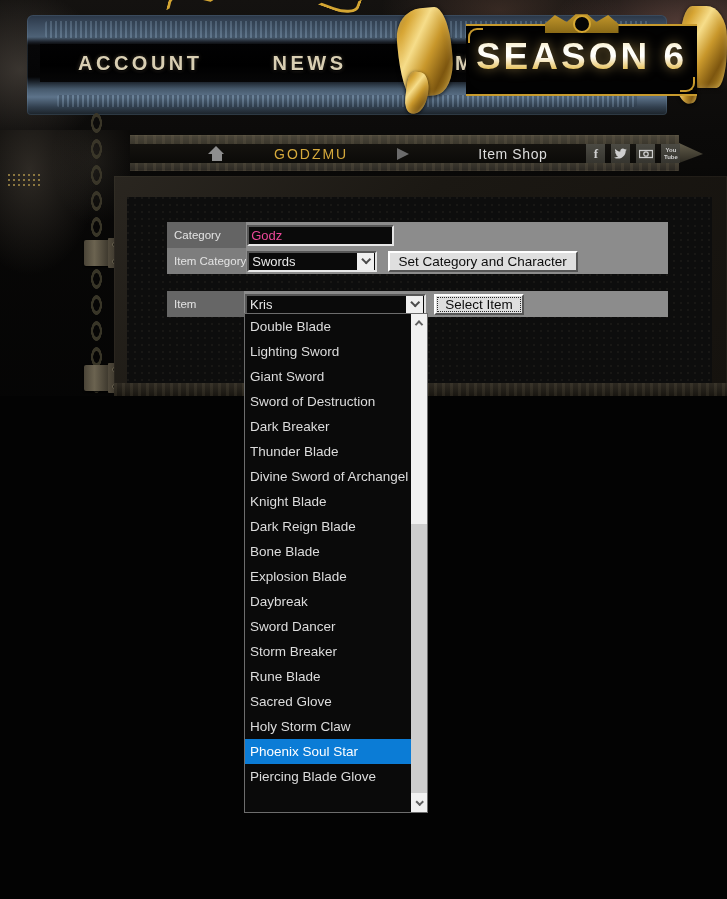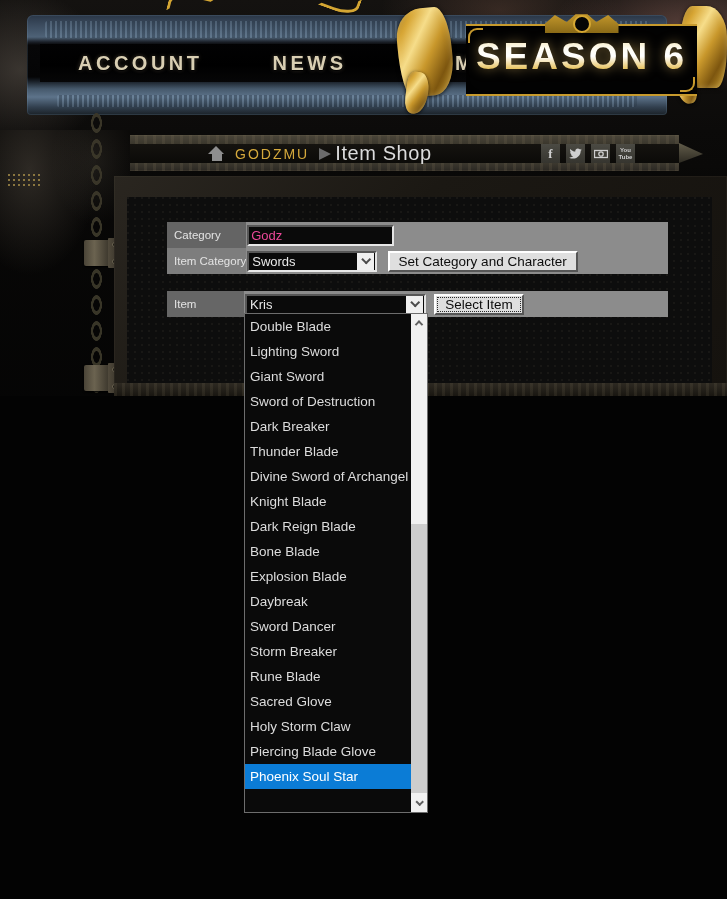--- a/index.html
+++ b/index.html
@@ -197,20 +197,21 @@
       linear-gradient(180deg, #4b463a 0%, #3a362c 26%, #1a1814 34%, #141210 66%, #3e3a30 76%, #2a2722 100%);
     box-shadow: inset 0 0 0 1px rgba(150,135,100,.13);
   }
   #crumb-inner {
     position: absolute;
     left: 126px; top: 14px;
     width: 553px; height: 19px;
     background: linear-gradient(#15130f, #0b0a08);
     display: flex;
     align-items: center;
+    gap: 39px;
   }
   #crumb-tip-left, #crumb-tip-right {
     position: absolute; top: 13px;
     width: 24px; height: 20px;
     background: linear-gradient(180deg,#625c4a,#2d2a22);
   }
   #crumb-tip-left  { left: 100px;  clip-path: polygon(100% 0,100% 100%,0 55%); }
   #crumb-tip-right { left: 679px;  clip-path: polygon(0 0,0 100%,100% 55%); }
 
   #home-icon { margin-left: 82px; width: 17px; height: 15px; position: relative; flex: 0 0 auto; }
@@ -232,23 +233,23 @@
     white-space: nowrap;
   }
   #crumb-arrow {
     margin-left: 10px;
     width: 0; height: 0;
     border-left: 12px solid #6b6b6b;
     border-top: 6px solid transparent;
     border-bottom: 6px solid transparent;
   }
   #crumb-current {
-    margin-left: 4px;
+    margin-left: 30px;
     color: #dcdcdc;
-    font-size: 20px;
+    font-size: 14px;
     letter-spacing: .6px;
     white-space: nowrap;
   }
   #social-row { margin-left: auto; margin-right: 44px; display: flex; gap: 6px; }
   .social-btn {
     width: 19px; height: 19px;
     background: linear-gradient(#4b4a43,#36352f);
     color: #cfcfcf;
     font-size: 13px;
     font-weight: bold;
@@ -645,22 +646,22 @@
       <div class="dd-option">Knight Blade</div>
       <div class="dd-option">Dark Reign Blade</div>
       <div class="dd-option">Bone Blade</div>
       <div class="dd-option">Explosion Blade</div>
       <div class="dd-option">Daybreak</div>
       <div class="dd-option">Sword Dancer</div>
       <div class="dd-option">Storm Breaker</div>
       <div class="dd-option">Rune Blade</div>
       <div class="dd-option">Sacred Glove</div>
       <div class="dd-option">Holy Storm Claw</div>
+      <div class="dd-option selected" style="background: rgb(11, 124, 214);">Phoenix Soul Star</div>
       <div class="dd-option">Piercing Blade Glove</div>
-      <div class="dd-option selected" style="background: rgb(11, 124, 214);">Phoenix Soul Star</div>
     </div>
   <div id="dd-scrollbar">
     <div class="sb-arrow" id="sb-up">
         <span class="sb-chev"></span>
       </div>
     <div id="sb-thumb"></div>
     <div class="sb-arrow" id="sb-down">
         <span class="sb-chev"></span>
       </div>
   </div>

